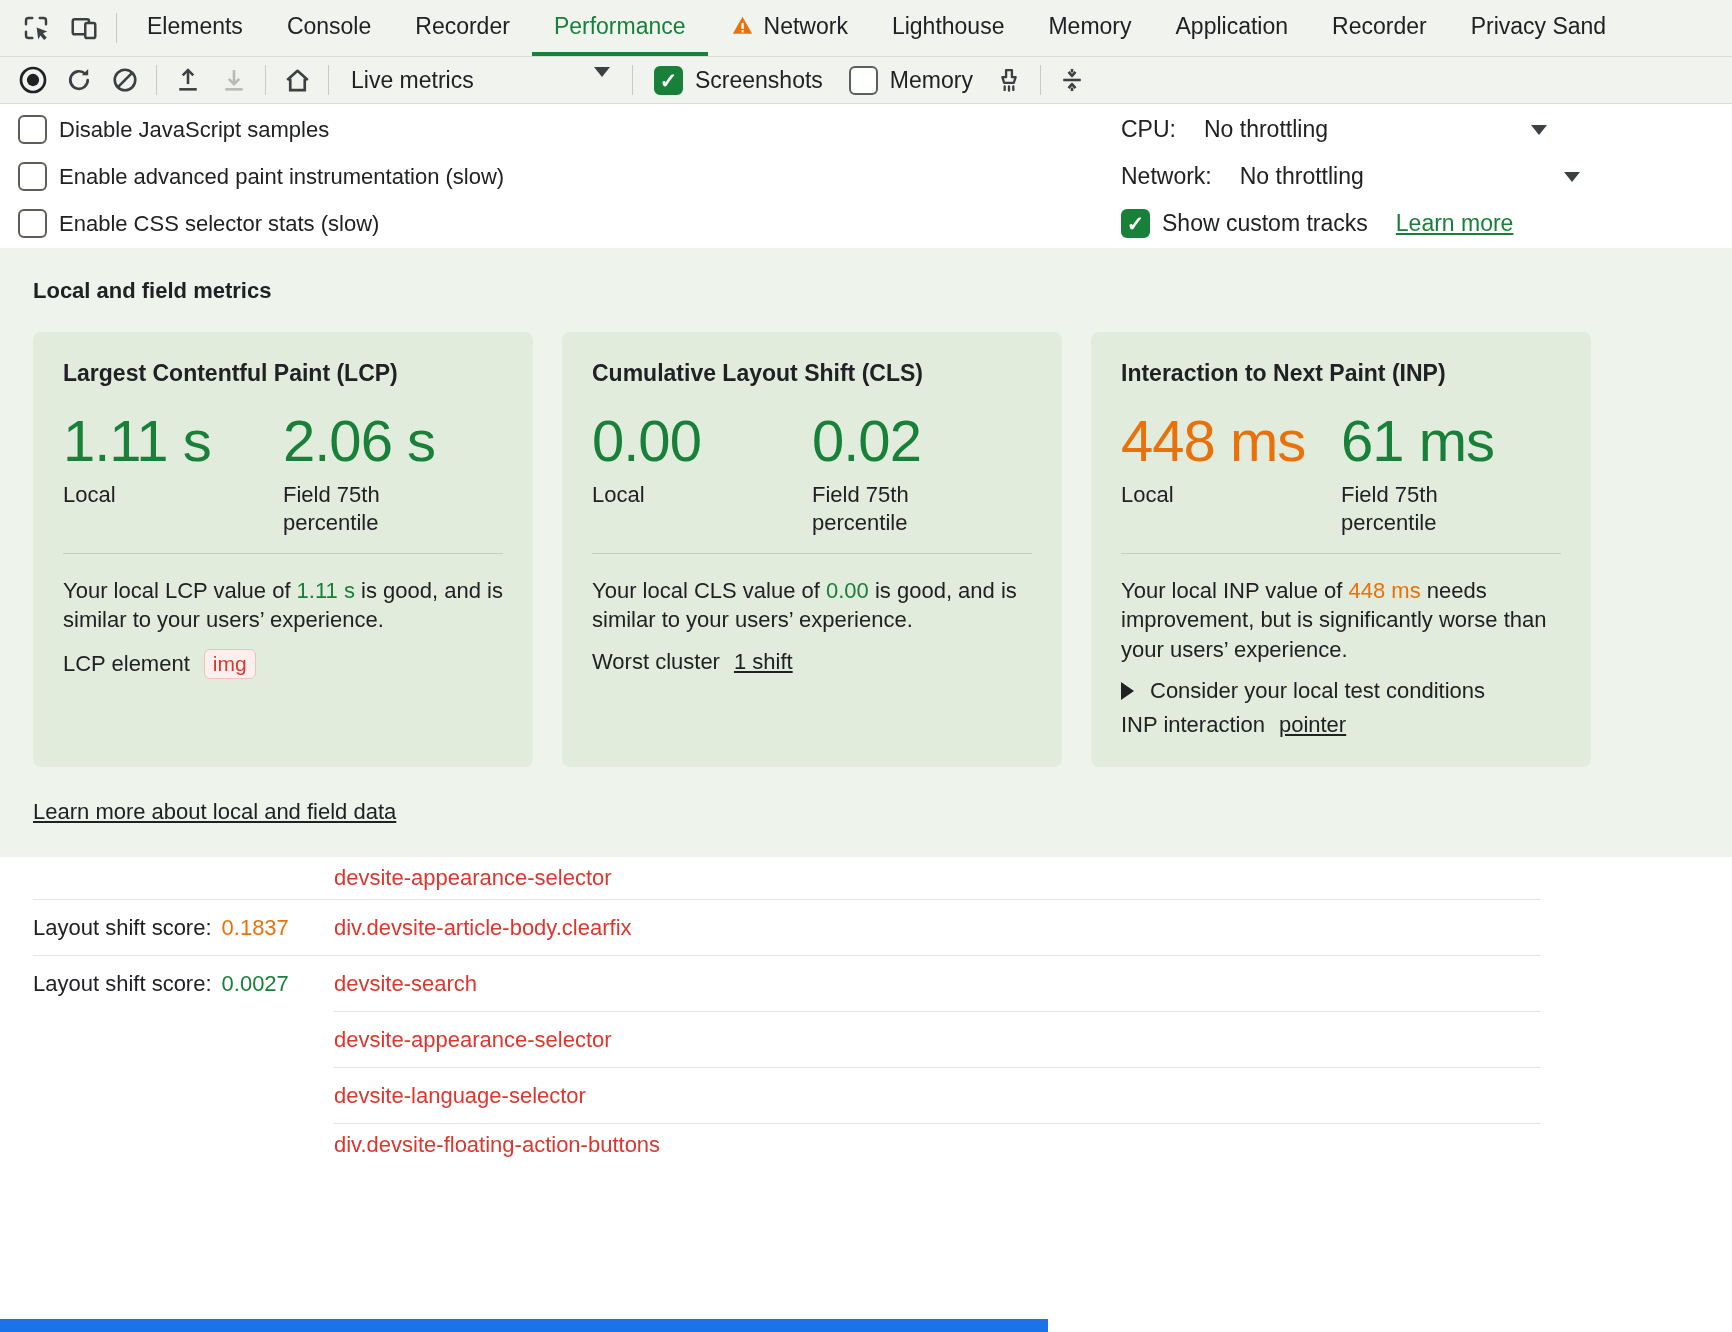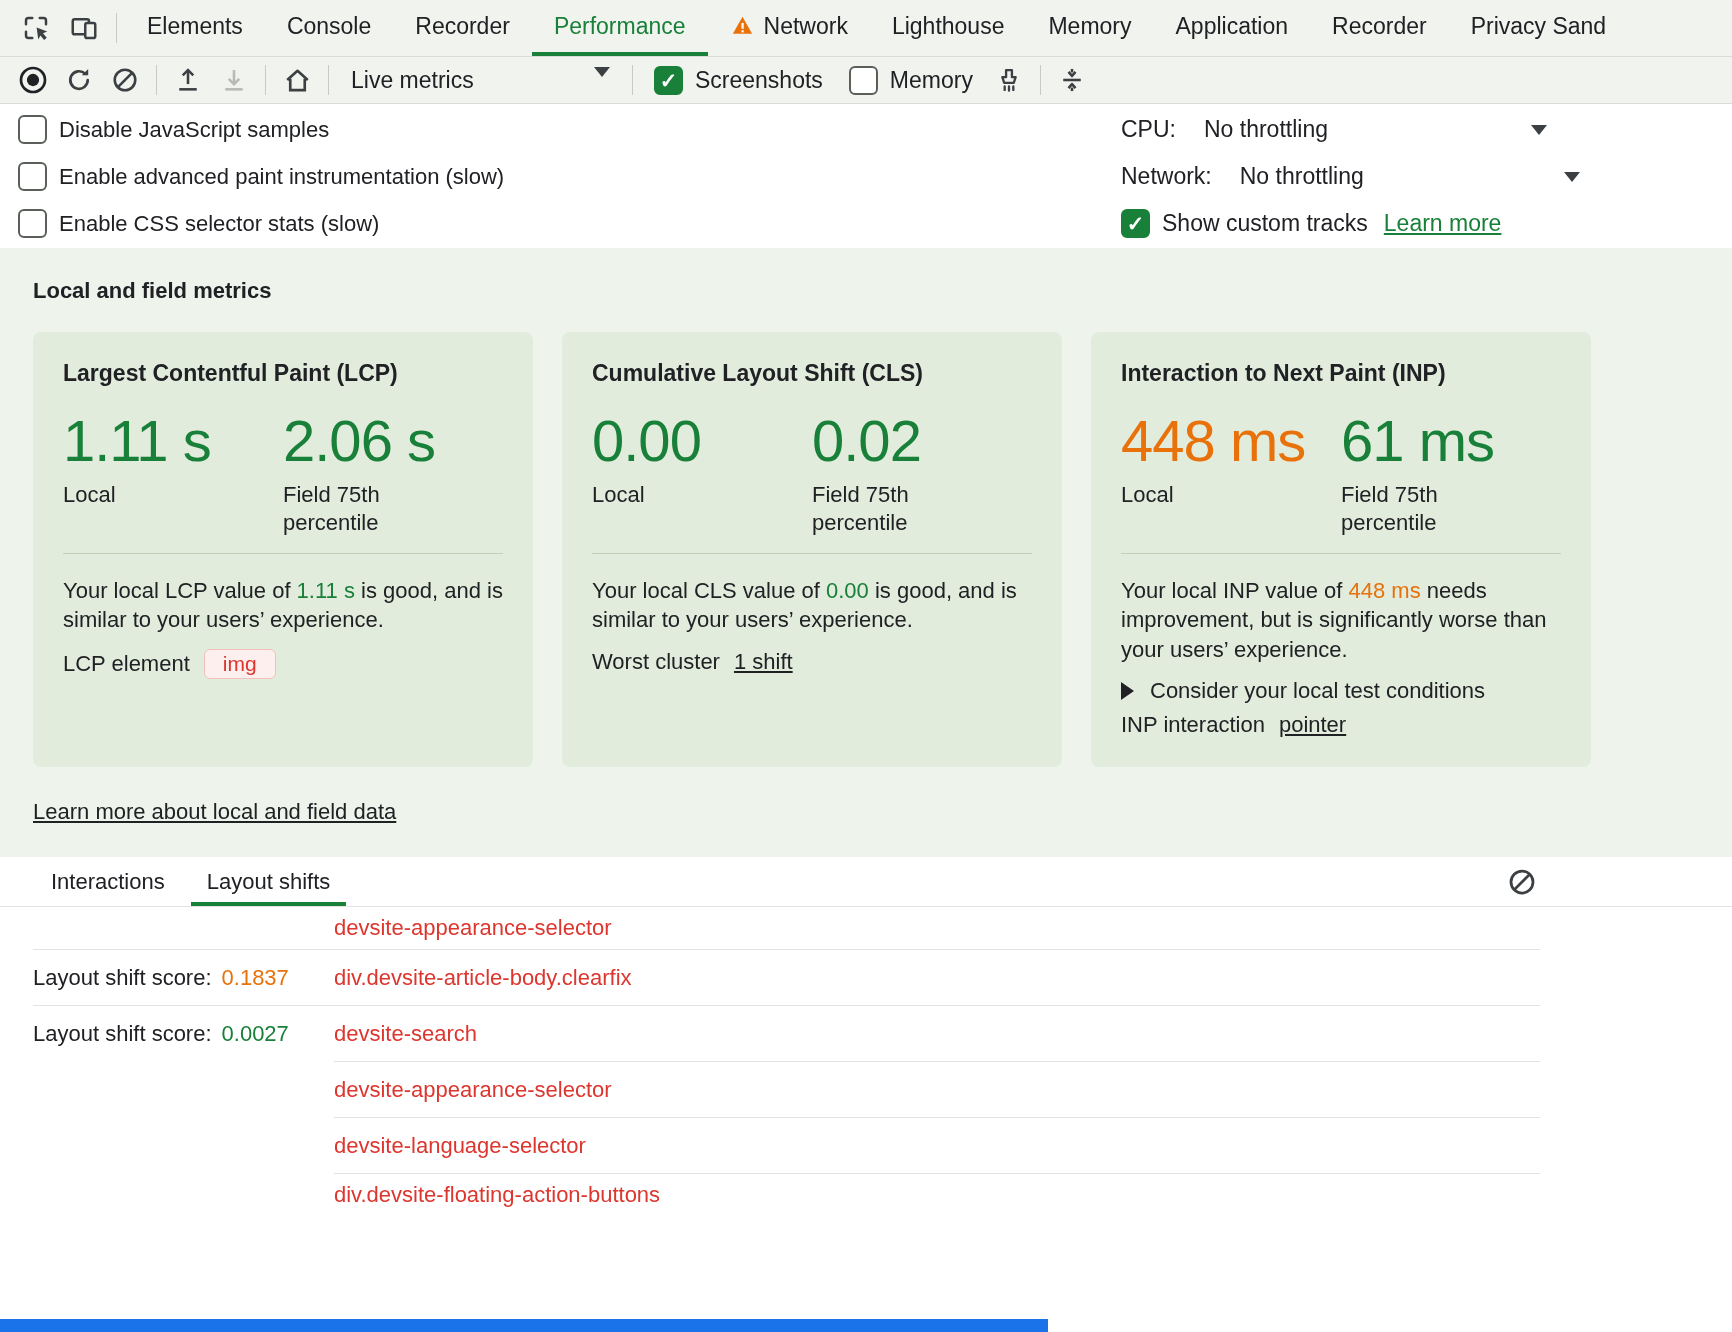--- a/index.html
+++ b/index.html
@@ -56,21 +56,21 @@
   .vcol{width:220px;}
   .vval{font-size:58px;font-weight:400;letter-spacing:-1px;line-height:1.05;}
   .vval.green{color:var(--green);} .vval.orange{color:var(--orange);}
   .vlab{font-size:22px;margin-top:9px;max-width:165px;line-height:1.3;}
   .cdivider{border-top:1px solid #bfd2b8;margin:0 0 22px;}
   .card p{font-size:22px;line-height:1.34;}
   .hl-green{color:var(--green);} .hl-orange{color:var(--orange);}
   .extra{margin-top:14px;display:flex;align-items:center;gap:14px;font-size:22px;font-weight:500;}
   .extra2{margin-top:8px;}
   .badge{color:var(--red);background:#fdefee;border:1px solid #f3c1bd;border-radius:6px;
-    padding:2px 18px;font-size:21px;font-weight:400;}
+    padding:2px 8px;font-size:21px;font-weight:400;}
   .disclosure{margin-top:14px;display:flex;align-items:center;gap:16px;font-size:22px;font-weight:500;cursor:pointer;}
   .tri{width:0;height:0;border-top:9px solid transparent;border-bottom:9px solid transparent;
     border-left:13px solid var(--ink);flex:none;}
   .learn-more-block{display:inline-block;margin-top:32px;font-size:22px;}
 
   
   .shifts{background:#fff;position:relative;}
   .shift-tabs{display:flex;align-items:stretch;height:50px;border-bottom:1px solid var(--rowline);
     padding:0 192px 0 35px;}
   .stab{display:flex;align-items:center;padding:0 16px;margin-right:10px;font-size:22px;font-weight:500;
@@ -227,21 +227,21 @@
         <span class="caret" style="margin-left:auto;margin-right:185px;"></span>
       </div>
       <div class="srow">
         <span class="slabel">Network:</span>
         <span class="svalue">No throttling</span>
         <span class="caret" style="margin-left:auto;margin-right:152px;"></span>
       </div>
       <label class="srow" style="gap:12px;">
         <span class="cb checked">✓</span>
         <span>Show custom tracks</span>
-        <a class="glink" style="margin-left:4px;">Learn more</a>
+        <a class="glink" style="margin-left:16px;">Learn more</a>
       </label>
     </div>
   </div>
 
   <section class="metrics">
     <h1>Local and field metrics</h1>
     <div class="cards">
 
       <div class="card">
         <h2>Largest Contentful Paint (LCP)</h2>
@@ -305,30 +305,20 @@
           <span style="font-weight:500;">INP interaction</span>
           <a class="dlink">pointer</a>
         </div>
       </div>
 
     </div>
     <a class="dlink learn-more-block">Learn more about local and field data</a>
   </section>
 
   <section class="shifts">
-    <div class="shift-tabs">
-      <span class="stab">Interactions</span>
-      <span class="stab active">Layout shifts</span>
-      <span class="clear-right">
-        <svg width="30" height="30" viewBox="0 0 24 24">
-          <circle cx="12" cy="12" r="8.8" fill="none" stroke="#3c4043" stroke-width="2.2"></circle>
-          <line x1="5.9" y1="18.1" x2="18.1" y2="5.9" stroke="#3c4043" stroke-width="2.2"></line>
-        </svg>
-      </span>
-    </div>
     <div class="trows">
       <div class="trow h43 sep-full">
         <div class="score-cell"></div>
         <div class="elem-cell">
             <a class="elem">devsite-appearance-selector</a>
           </div>
       </div>
       <div class="trow sep-full">
         <div class="score-cell">
           <span>Layout shift score:</span>

